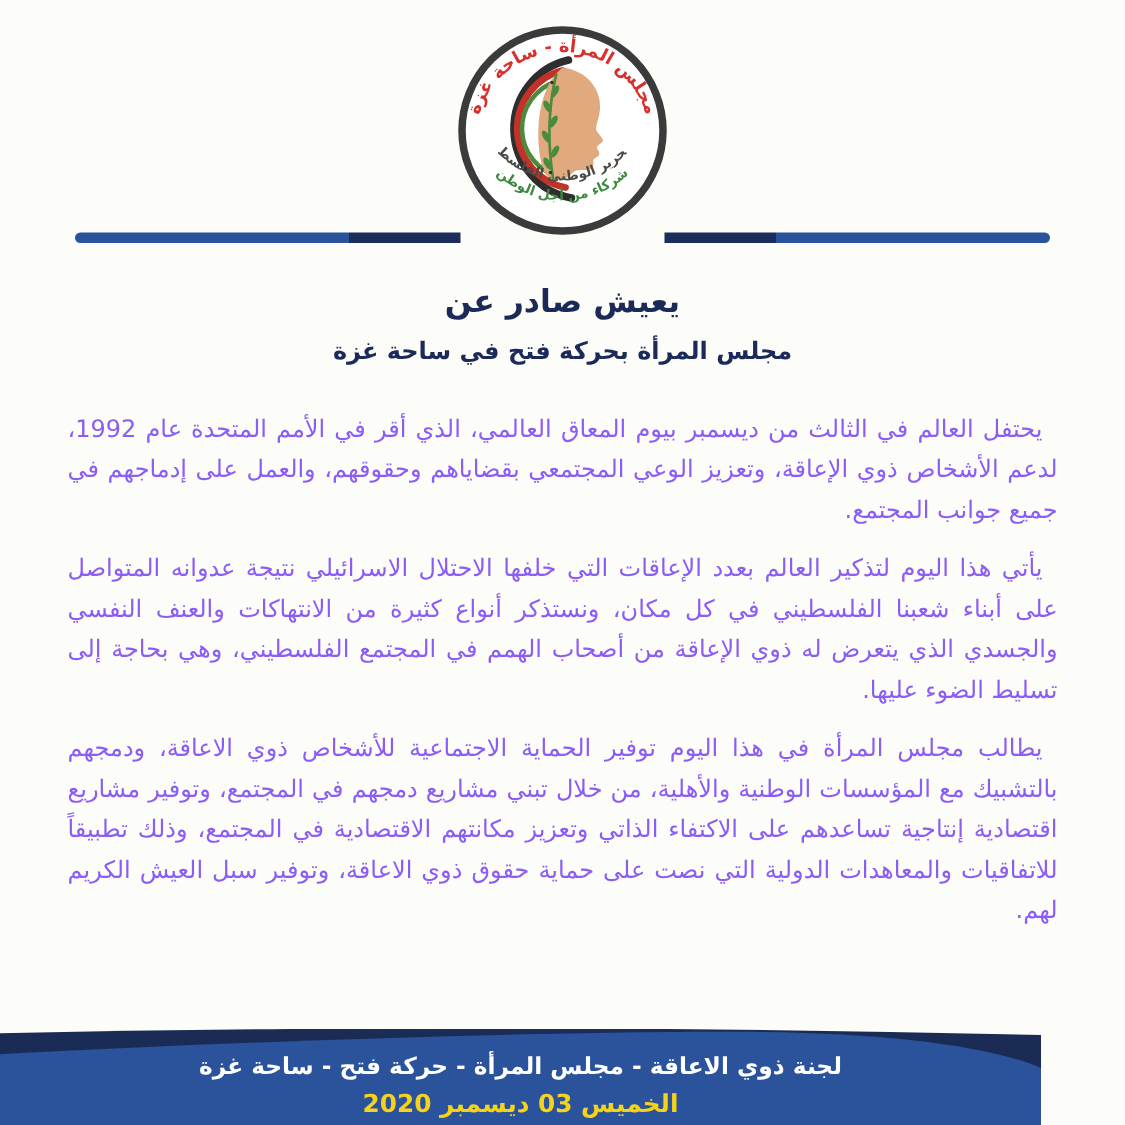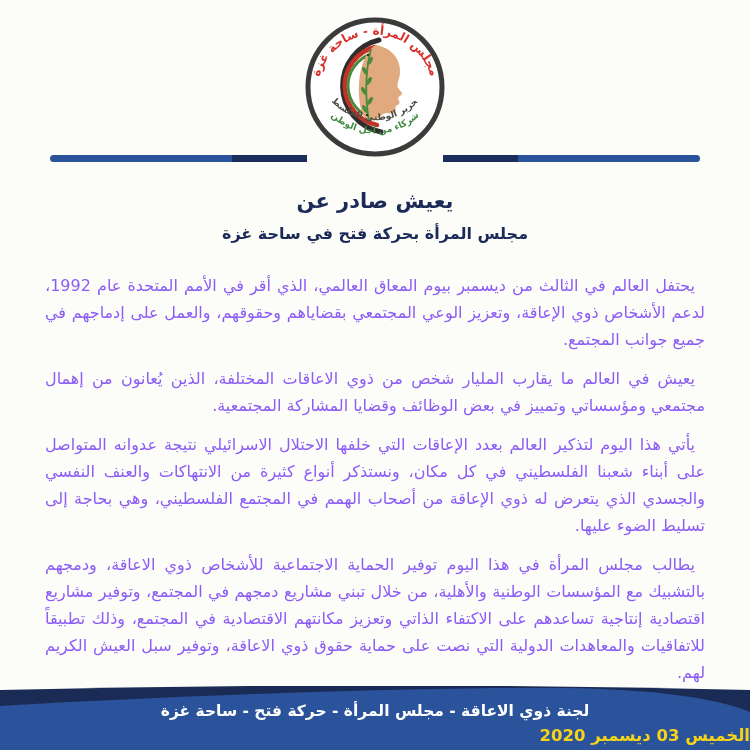--- a/index.html
+++ b/index.html
@@ -73,39 +73,40 @@
     text-align-last: right;
     text-indent: 10px;
     margin-bottom: 12px;
   }
 
   
   .footer {
     position: absolute;
     left: 0;
     bottom: 0;
-    width: 750px;
+    width: 694px;
     height: 64px;
   }
   .footer svg { position: absolute; inset: 0; }
   .footer-orgs {
     position: absolute;
     top: 16px;
     left: 0;
     width: 100%;
     text-align: center;
     color: #ffffff;
     font-size: 15.5px;
     font-weight: bold;
   }
   .footer-date {
     position: absolute;
     top: 40px;
     left: 0;
     width: 100%;
+    text-align: center;
     color: #f5d319;
     font-size: 16.5px;
     font-weight: bold;
   }
 </style>
 </head>
 <body>
 
 <div class="page">
 
@@ -157,21 +158,20 @@
   <div class="deco-line left"></div>
   <div class="deco-line right"></div>
 
   <div class="title-block">
     <div class="title-line1">يعيش صادر عن</div>
     <div class="title-line2">مجلس المرأة بحركة فتح في ساحة غزة</div>
   </div>
 
   <div class="body-block">
     <p>يحتفل العالم في الثالث من ديسمبر بيوم المعاق العالمي، الذي أقر في الأمم المتحدة عام 1992، لدعم الأشخاص ذوي الإعاقة، وتعزيز الوعي المجتمعي بقضاياهم وحقوقهم، والعمل على إدماجهم في جميع جوانب المجتمع.</p>
-    <p>يعيش في العالم ما يقارب المليار شخص من ذوي الاعاقات المختلفة، الذين يُعانون من إهمال مجتمعي ومؤسساتي وتمييز في بعض الوظائف وقضايا المشاركة المجتمعية.</p>
     <p>يأتي هذا اليوم لتذكير العالم بعدد الإعاقات التي خلفها الاحتلال الاسرائيلي نتيجة عدوانه المتواصل على أبناء شعبنا الفلسطيني في كل مكان، ونستذكر أنواع كثيرة من الانتهاكات والعنف النفسي والجسدي الذي يتعرض له ذوي الإعاقة من أصحاب الهمم في المجتمع الفلسطيني، وهي بحاجة إلى تسليط الضوء عليها.</p>
     <p>يطالب مجلس المرأة في هذا اليوم توفير الحماية الاجتماعية للأشخاص ذوي الاعاقة، ودمجهم بالتشبيك مع المؤسسات الوطنية والأهلية، من خلال تبني مشاريع دمجهم في المجتمع، وتوفير مشاريع اقتصادية إنتاجية تساعدهم على الاكتفاء الذاتي وتعزيز مكانتهم الاقتصادية في المجتمع، وذلك تطبيقاً للاتفاقيات والمعاهدات الدولية التي نصت على حماية حقوق ذوي الاعاقة، وتوفير سبل العيش الكريم لهم.</p>
   </div>
 
   <div class="footer">
     <svg viewBox="0 0 750 64" width="750" height="64" preserveAspectRatio="none">
       <path d="M 0,4 Q 375,-5 750,4 L 750,64 L 0,64 Z" fill="#1a2c55"></path>
       <path d="M 0,20 C 180,9 430,1 565,2 C 650,3 718,12 750,26 L 750,64 L 0,64 Z" fill="#2b539b"></path>
     </svg>
     <div class="footer-orgs">لجنة ذوي الاعاقة  - مجلس المرأة - حركة فتح - ساحة غزة</div>

